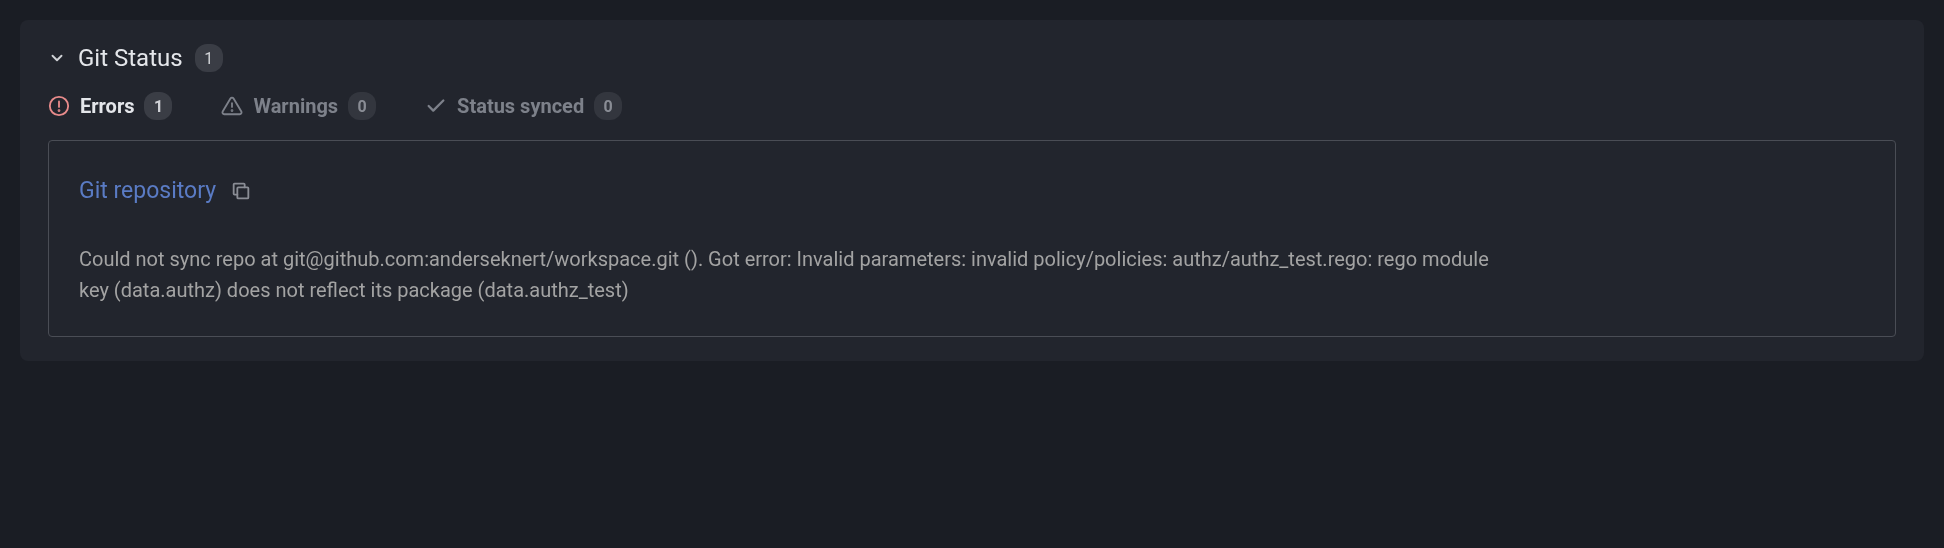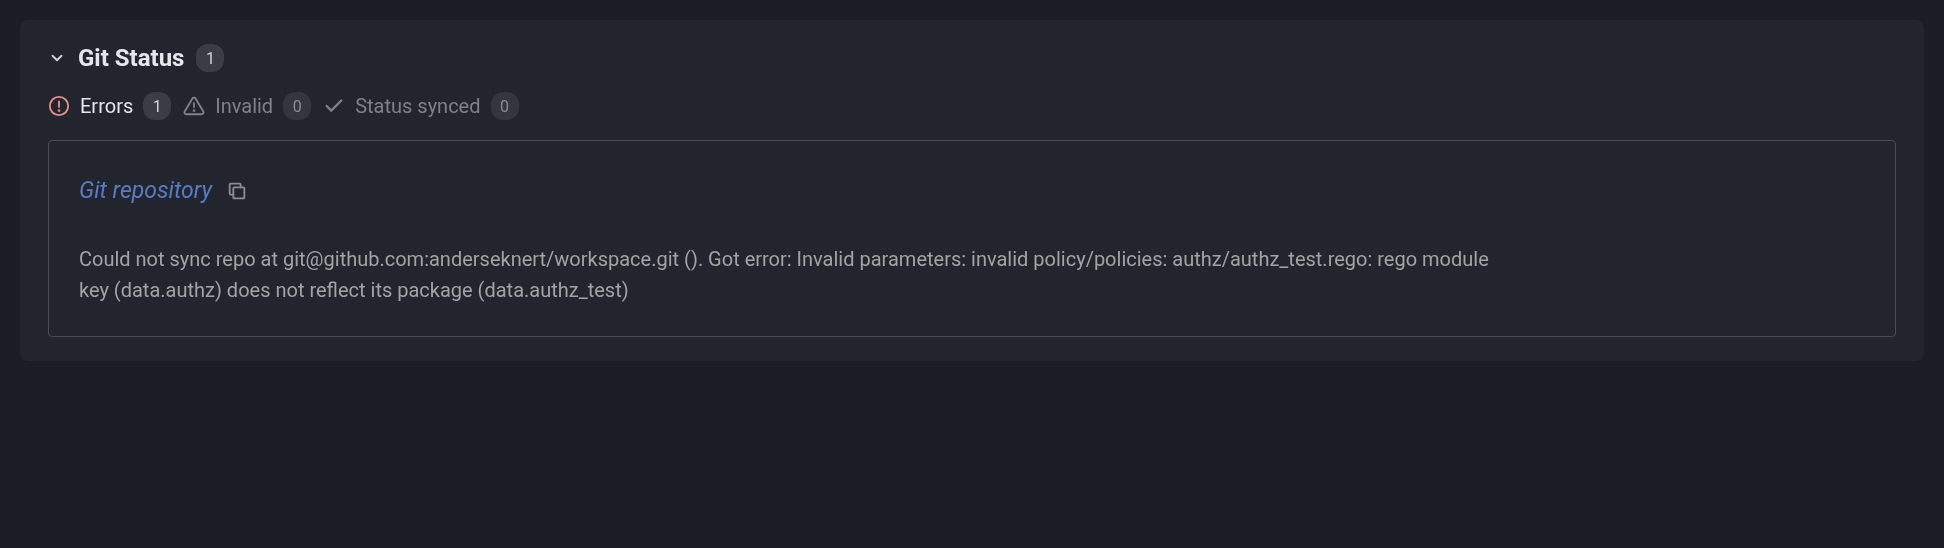--- a/index.html
+++ b/index.html
@@ -26,40 +26,41 @@
       margin-bottom: 20px;
     }
     .chevron {
       color: #d0d2d6;
       display: flex;
       align-items: center;
       cursor: pointer;
     }
     .title {
       font-size: 24px;
-      font-weight: 700;
+      font-weight: 400;
       color: #e4e6ea;
     }
     .badge {
       background: #3a3d45;
       color: #d0d2d6;
       border-radius: 12px;
       min-width: 28px;
       height: 28px;
       display: inline-flex;
       align-items: center;
       justify-content: center;
       font-size: 16px;
       padding: 0 8px;
     }
     .tabs-row {
       display: flex;
       align-items: center;
-      gap: 12px;
+      gap: 49px;
       margin-bottom: 20px;
+      font-weight: bold;
     }
     .tab {
       display: flex;
       align-items: center;
       gap: 10px;
       cursor: pointer;
       font-size: 20px;
     }
     .tab.active {
       color: #e4e6ea;
@@ -74,21 +75,20 @@
     .error-box {
       border: 1px solid #4a4d55;
       border-radius: 4px;
       padding: 36px 30px 30px 30px;
     }
     .error-header {
       display: flex;
       align-items: center;
       gap: 14px;
       margin-bottom: 40px;
-      font-style: italic;
     }
     .error-title {
       color: #5a7bc4;
       font-size: 23px;
       font-weight: 400;
     }
     .copy-icon {
       color: #8a8d95;
       cursor: pointer;
       display: flex;
@@ -133,21 +133,21 @@
     </div>
 
     <div class="tab inactive">
       <span class="tab-icon">
         <svg width="22" height="22" viewBox="0 0 24 24" fill="none" stroke="#7d818a" stroke-width="2" stroke-linecap="round" stroke-linejoin="round">
           <path d="M10.29 3.86L1.82 18a2 2 0 0 0 1.71 3h16.94a2 2 0 0 0 1.71-3L13.71 3.86a2 2 0 0 0-3.42 0z"></path>
           <line x1="12" y1="9" x2="12" y2="13"></line>
           <circle cx="12" cy="17" r="0.5" fill="#7d818a"></circle>
         </svg>
       </span>
-      <span>Invalid</span>
+      <span>Warnings</span>
       <span class="badge inactive">0</span>
     </div>
 
     <div class="tab inactive">
       <span class="tab-icon">
         <svg width="22" height="22" viewBox="0 0 24 24" fill="none" stroke="#7d818a" stroke-width="2.5" stroke-linecap="round" stroke-linejoin="round">
           <polyline points="20 6 9 17 4 12"></polyline>
         </svg>
       </span>
       <span>Status synced</span>

